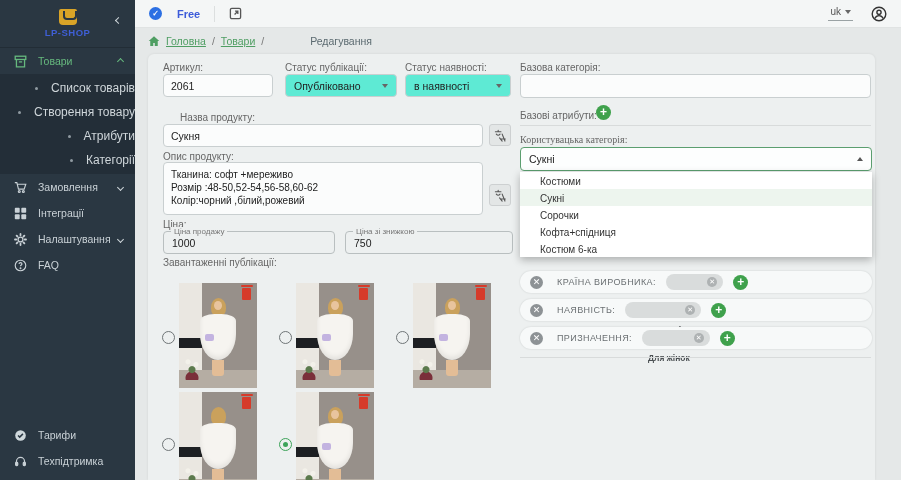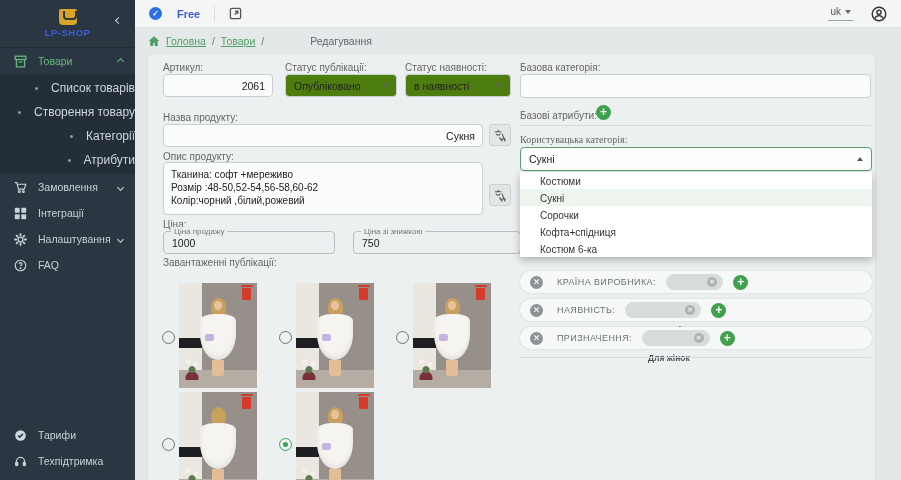--- a/index.html
+++ b/index.html
@@ -43,22 +43,22 @@
 
   
   .breadcrumb { position:absolute; left:148px; top:28px; height:26px; display:flex; align-items:center; gap:6px; font-size:10.5px; z-index:10; }
   .bc-link { color:#4f9e63; text-decoration:underline; cursor:pointer; }
   .bc-sep { color:#777; }
   .bc-current { color:#5b6a70;margin-left:40px; }
 
   
   .card { position:absolute; left:148px; top:54px; width:727px; height:426px; background:#edf0f0; border-radius:6px 6px 0 0; box-shadow:0 0 3px rgba(0,0,0,.08); z-index:5; }
   .flabel { position:absolute; font-size:10px; color:#666; }
-  .tinput { position:absolute; background:#fbfcfc; border:1px solid #c9cfd0; border-radius:4px; font-family:"Liberation Sans",sans-serif; font-size:10.5px; color:#222; padding:0 7px; outline:none;text-align:right; }
-  .fselect { position:absolute; background:#4d7c0f; border:1px solid #c9cfd0; border-radius:4px; font-size:10.5px; color:#222; display:flex; align-items:center; padding:0 8px; cursor:pointer; }
+  .tinput { position:absolute; background:#fbfcfc; border:1px solid #c9cfd0; border-radius:4px; font-family:"Liberation Sans",sans-serif; font-size:10.5px; color:#222; padding:0 7px; outline:none; }
+  .fselect { position:absolute; background:#5eead4; border:1px solid #c9cfd0; border-radius:4px; font-size:10.5px; color:#222; display:flex; align-items:center; padding:0 8px; cursor:pointer; }
   .fselect .caret-dn { margin-left:auto; }
   .ftextarea { position:absolute; background:#fbfcfc; border:1px solid #c9cfd0; border-radius:4px; font-family:"Liberation Sans",sans-serif; font-size:10px; color:#222; padding:5px 7px; line-height:13px; resize:none; outline:none; }
   .tr-btn { position:absolute; width:22px; height:22px; background:#e3e6e6; border:1px solid #cdd0d1; border-radius:3px; display:flex; align-items:center; justify-content:center; cursor:pointer; color:#555; }
   .price-box { position:absolute; border:1px solid #b9bfc0; border-radius:4px; height:23px; }
   .price-box .pb-label { position:absolute; top:-5px; left:7px; font-size:8px; color:#777; background:#edf0f0; padding:0 3px; }
   .price-box .pb-value { position:absolute; left:0; top:0; width:100%; height:100%; border:none; background:transparent; font-family:"Liberation Sans",sans-serif; font-size:10.5px; color:#222; padding:0 8px; outline:none; }
 
   
   .radio { position:absolute; width:13px; height:13px; border:1.5px solid #6f7577; border-radius:50%; background:transparent; cursor:pointer; }
   .radio.checked { border-color:#3da35a; }
@@ -121,25 +121,25 @@
     <div class="sub-item">
         <span class="dot"></span>
         <span>Список товарів</span>
       </div>
     <div class="sub-item">
         <span class="dot"></span>
         <span>Створення товару</span>
       </div>
     <div class="sub-item">
         <span class="dot"></span>
-        <span>Категорії</span>
+        <span>Атрибути</span>
       </div>
     <div class="sub-item">
         <span class="dot"></span>
-        <span>Атрибути</span>
+        <span>Категорії</span>
       </div>
   </div>
 
   <div class="nav-item">
     <span class="ni-icon">
       <svg class="ic" width="13" height="13" viewBox="0 0 16 16" fill="none" stroke="#c9d1d6" stroke-width="1.4">
           <path d="M1 2h2.5l2 8h7l2-6H4"></path>
           <circle cx="6.5" cy="13" r="1.2"></circle>
           <circle cx="11.5" cy="13" r="1.2"></circle>
         </svg>
@@ -258,21 +258,21 @@
 
   <div class="flabel" style="left:257px;top:8px;">Статус наявності:</div>
   <div class="fselect" style="left:257px;top:20px;width:106px;height:23px;">
     <span>в наявності</span>
     <span class="caret-dn"></span>
   </div>
 
   <div class="flabel" style="left:372px;top:8px;">Базова категорія:</div>
   <input class="tinput" style="left: 372px; top: 20px; width: 351px; height: 24px;" value="">
 
-  <div class="flabel" style="left:15px;top:58px;">Назва продукту:</div>
+  <div class="flabel" style="left:32px;top:58px;">Назва продукту:</div>
   <input class="tinput" style="left: 15px; top: 70px; width: 320px; height: 23px;" value="Сукня">
   <div class="tr-btn" style="left:341px;top:70px;">
     <svg class="ic" width="13" height="13" viewBox="0 0 14 14" fill="none" stroke="#555" stroke-width="1.2">
         <path d="M1.5 3h6M4.5 1.5V3M2.5 5.5c1.4 1.6 2.6 1.6 4 0M6 9.5L8.8 13M8.8 5.5l3 7.5M7.8 10.8h4.4" stroke-linecap="round"></path>
       </svg>
   </div>
 
   <div class="flabel" style="left:15px;top:97px;">Опис продукту:</div>
   <textarea class="ftextarea" style="left: 15px; top: 108px; width: 320px; height: 53px;">Тканина: софт +мереживо
 Розмір :48-50,52-54,56-58,60-62
@@ -281,21 +281,21 @@
     <svg class="ic" width="13" height="13" viewBox="0 0 14 14" fill="none" stroke="#555" stroke-width="1.2">
         <path d="M1.5 3h6M4.5 1.5V3M2.5 5.5c1.4 1.6 2.6 1.6 4 0M6 9.5L8.8 13M8.8 5.5l3 7.5M7.8 10.8h4.4" stroke-linecap="round"></path>
       </svg>
   </div>
 
   <div class="flabel" style="left:15px;top:165px;">Ціна:</div>
   <div class="price-box" style="left:15px;top:177px;width:172px;">
     <span class="pb-label">Ціна продажу</span>
     <input class="pb-value" value="1000" style="">
   </div>
-  <div class="price-box" style="left:197px;top:177px;width:168px;margin-left:8px;">
+  <div class="price-box" style="left:197px;top:177px;width:168px;">
     <span class="pb-label">Ціна зі знижкою</span>
     <input class="pb-value" value="750" style="">
   </div>
 
   <div class="flabel" style="left:15px;top:203px;">Завантаженні публікації:</div>
 
   <div class="radio" style="left:14px;top:277px;"></div>
   <div class="photo" style="left:31px;top:229px;">
     <div class="ph-floor"></div>
       <div class="ph-shelf"></div>

